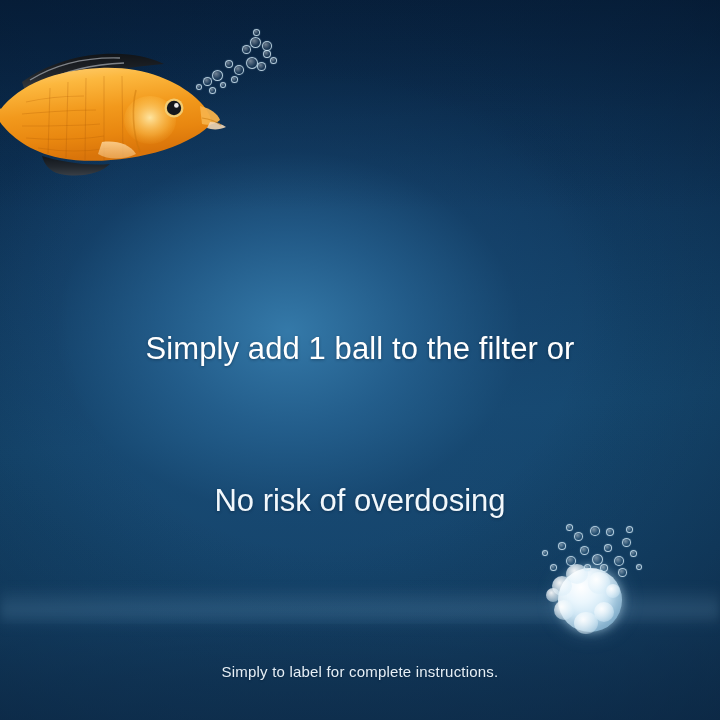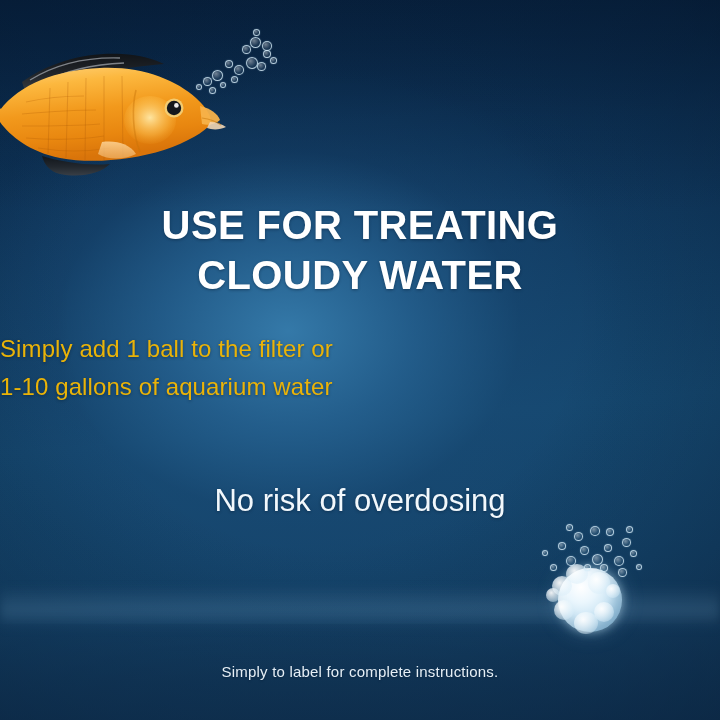--- a/index.html
+++ b/index.html
@@ -129,22 +129,23 @@
     line-height: 50px;
     letter-spacing: 0.4px;
     text-shadow: 0 1px 3px rgba(4,24,46,0.45);
   }
   .headline .hl-line { display: block; white-space: nowrap; }
 
   .body-copy {
     position: absolute;
     left: 0; right: 0;
     top: 330px;
-    color: #eab308;
-    font-size: 24px;
+    text-align: center;
+    color: #ffffff;
+    font-size: 31px;
     font-weight: normal;
     line-height: 38px;
     letter-spacing: 0.1px;
     text-shadow: 0 1px 3px rgba(4,24,46,0.42);
   }
   .body-copy .bd-line { display: block; white-space: nowrap; }
 
   .subline {
     position: absolute;
     left: 0; right: 0;
@@ -304,27 +305,22 @@
     <div class="bub" style="left:14px; top:44px; width:5px;  height:5px;"></div>
     <div class="bub" style="left:64px; top:44px; width:6px;  height:6px;"></div>
     <div class="bub" style="left:82px; top:48px; width:7px;  height:7px;"></div>
     <div class="bub" style="left:48px; top:44px; width:5px;  height:5px;"></div>
     <div class="bub" style="left:30px; top:4px;  width:5px;  height:5px;"></div>
     <div class="bub" style="left:90px; top:6px;  width:5px;  height:5px;"></div>
     <div class="bub" style="left:6px;  top:30px; width:4px;  height:4px;"></div>
     <div class="bub" style="left:100px; top:44px; width:4px; height:4px;"></div>
   </div>
 
-  <div class="headline">
-    <span class="hl-line">USE FOR TREATING</span>
-    <span class="hl-line">CLOUDY WATER</span>
-  </div>
 
   <div class="body-copy">
     <span class="bd-line">Simply add 1 ball to the filter or</span>
-    <span class="bd-line">1-10 gallons of aquarium water</span>
   </div>
 
   <div class="subline">No risk of overdosing</div>
 
   <div class="footnote">Simply to label for complete instructions.</div>
 
 </div>
 
 </body></html>

